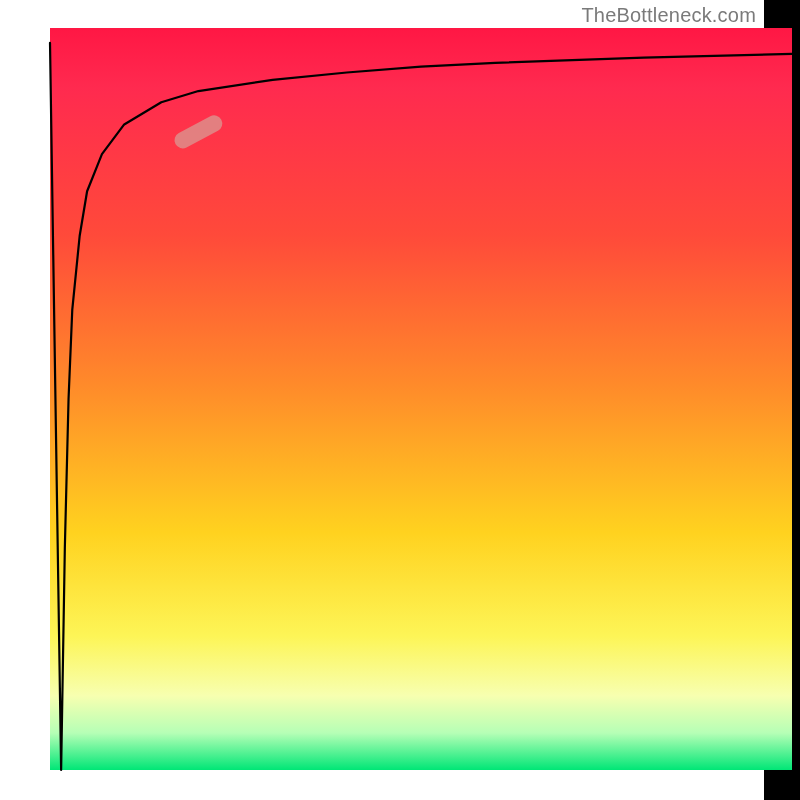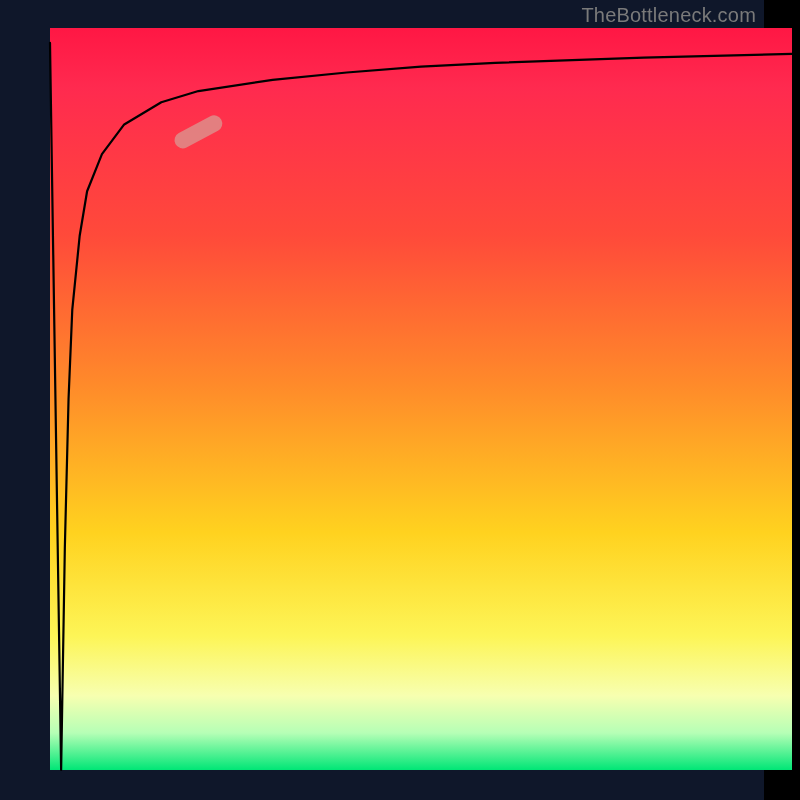--- a/index.html
+++ b/index.html
@@ -8,21 +8,21 @@
     width: 800px;
     height: 800px;
     overflow: hidden;
     background: #000;
     font-family: Arial, Helvetica, sans-serif;
   }
   .frame {
     position: relative;
     width: 764px;
     height: 800px;
-    background: #0f172a;
+    background: #ffffff;
   }
   .plot-area {
     position: absolute;
     left: 50px;
     top: 28px;
     width: 742px;
     height: 742px;
     
     background: linear-gradient(
       to bottom,

